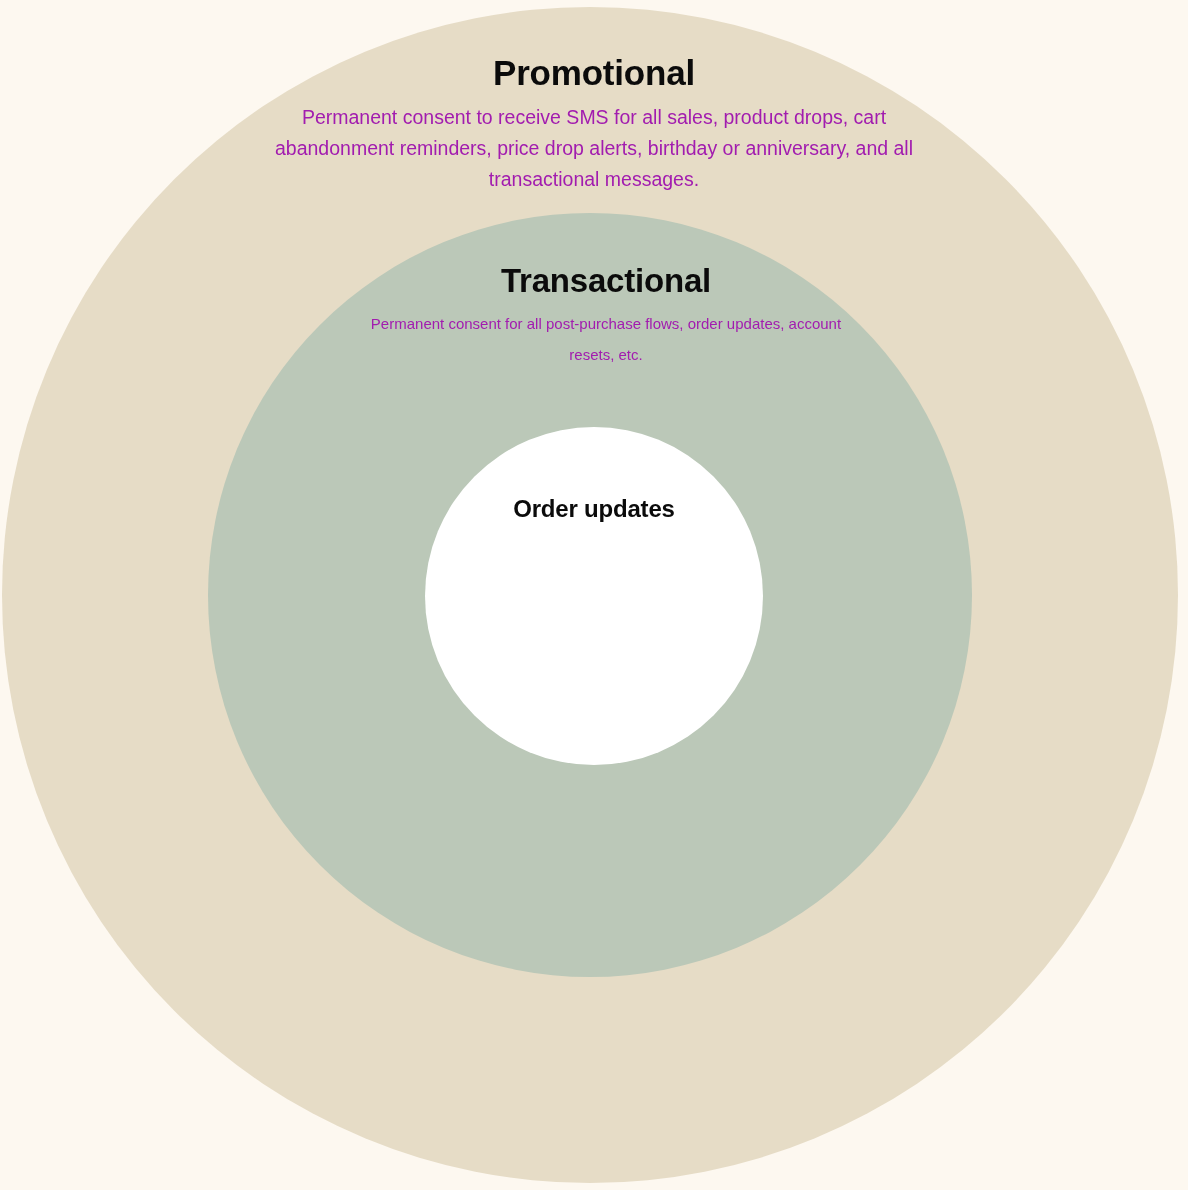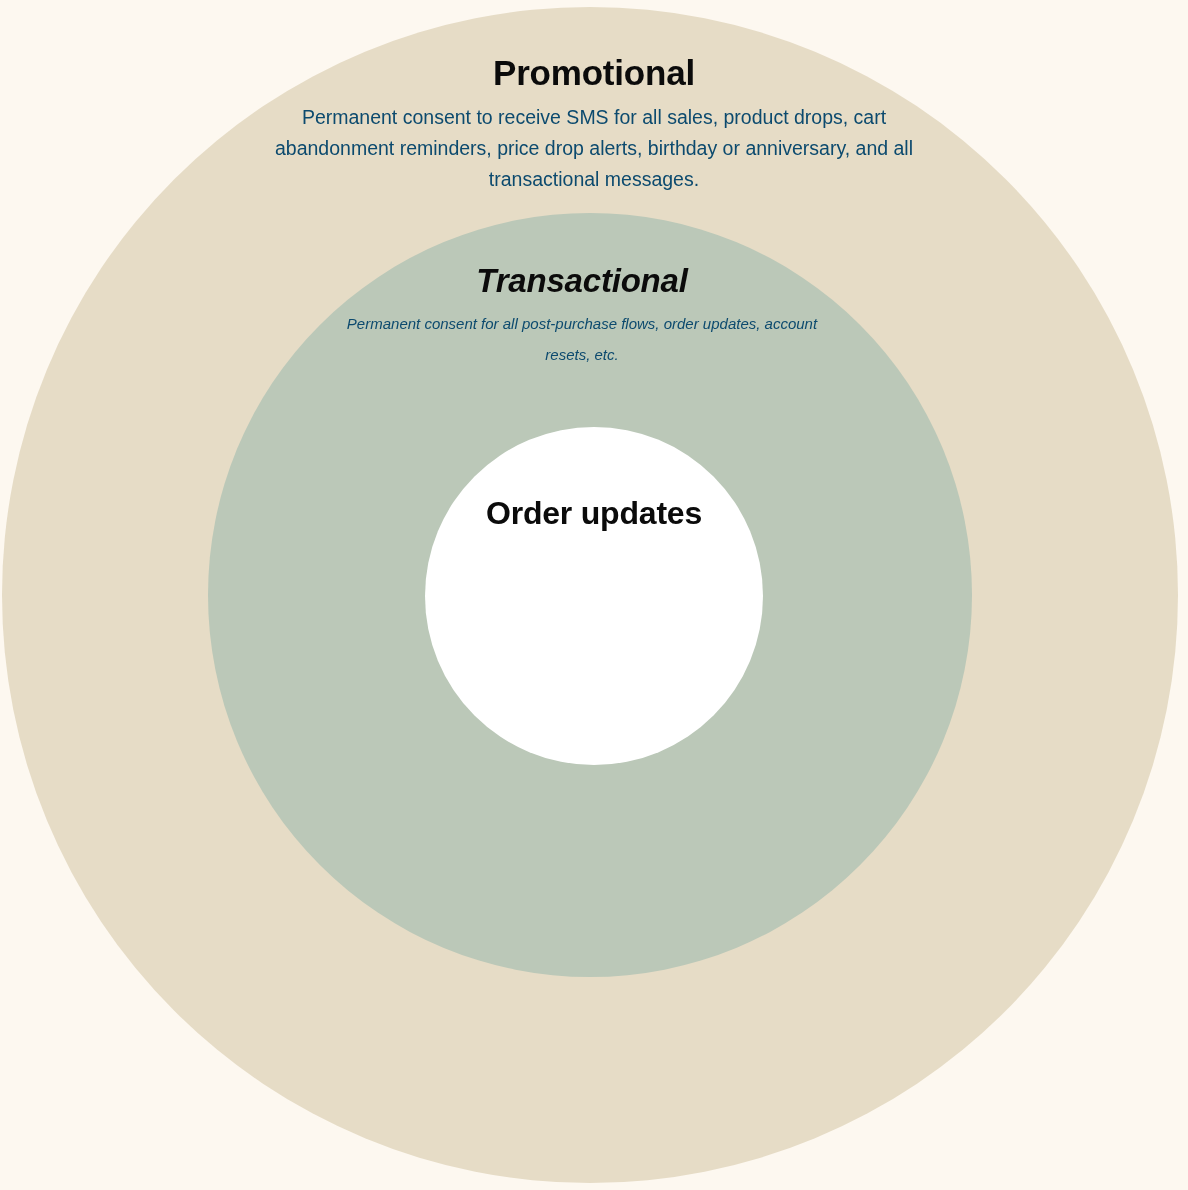--- a/index.html
+++ b/index.html
@@ -62,62 +62,61 @@
   .tier-title {
     font-weight: bold;
     line-height: 1.1;
     margin: 0;
     color: #0b0b0b;
     letter-spacing: -0.2px;
   }
 
   .tier-desc {
     margin: 0;
-    color: #0c4a6e;
+    color: #a21caf;
   }
 
   
   .text-outer {
     left: 274px;
     top: 54px;
     width: 640px;
   }
   .text-outer .tier-title {
     font-size: 35px;
     margin-bottom: 9px;
   }
   .text-outer .tier-desc {
     font-size: 19.5px;
     line-height: 31px;
   }
 
   
   .text-middle {
-    left: 336px;
+    left: 360px;
     top: 263px;
     width: 492px;
-    font-style: italic;
   }
   .text-middle .tier-title {
     font-size: 33px;
     margin-bottom: 9px;
   }
   .text-middle .tier-desc {
     font-size: 15px;
     line-height: 31px;
   }
 
   
   .text-inner {
     left: 444px;
     top: 496px;
     width: 300px;
   }
   .text-inner .tier-title {
-    font-size: 32px;
+    font-size: 24px;
     margin-bottom: 7px;
   }
   .text-inner .tier-desc {
     font-size: 19.5px;
     line-height: 30px;
   }
 </style>
 </head>
 <body>
 

